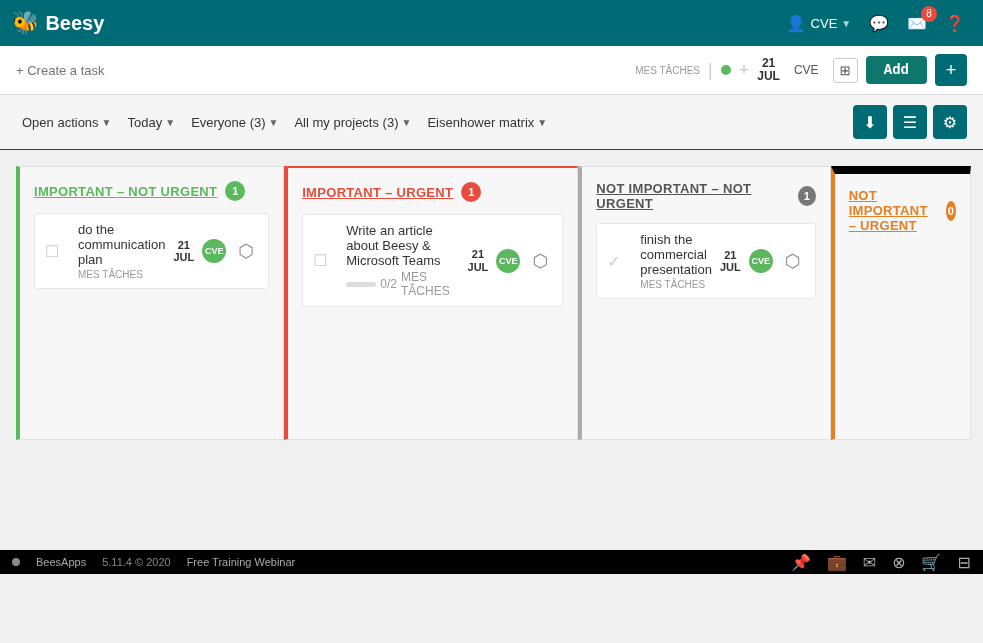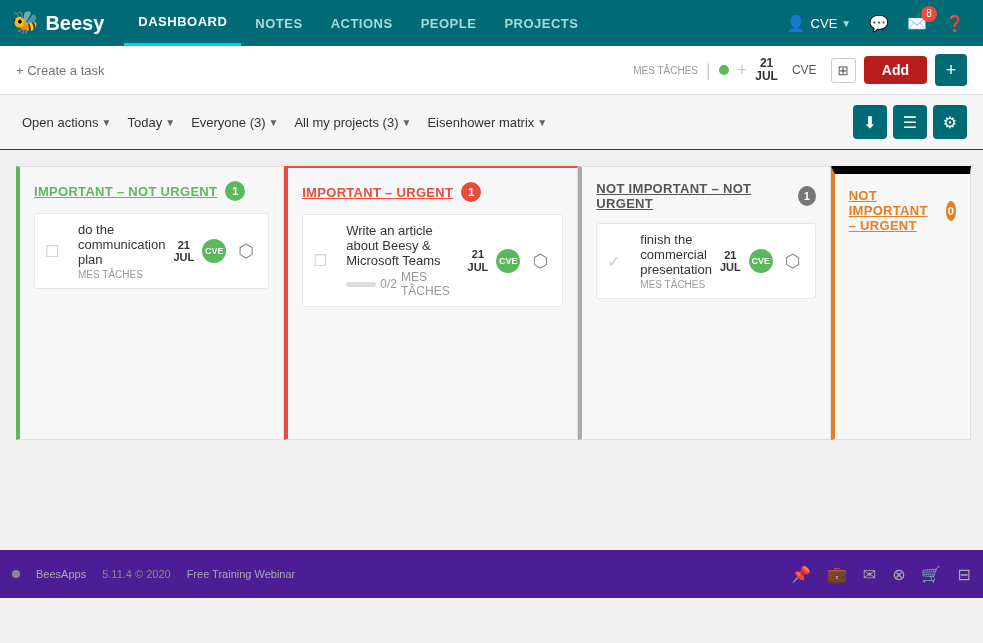--- a/index.html
+++ b/index.html
@@ -69,23 +69,23 @@
       line-height: 1.1;
     }
     .toolbar-cve {
       font-size: 12px; color: #555; padding: 2px 6px;
     }
     .toolbar-grid-btn {
       background: none; border: 1px solid #ccc; padding: 4px 6px;
       cursor: pointer; border-radius: 3px; color: #555;
     }
     .toolbar-add-btn {
-      background: #b91c1c; color: white; border: none;
+      background: #0f766e; color: white; border: none;
       padding: 6px 18px; border-radius: 4px; cursor: pointer;
-      font-size: 14px; font-weight: bold;
+      font-size: 14px; font-weight: bold; font-family: Liberation Mono, monospace;
     }
     .toolbar-plus-btn {
       background: #006b75; color: white; border: none;
       width: 32px; height: 32px; border-radius: 4px; cursor: pointer;
       font-size: 18px; display: flex; align-items: center; justify-content: center;
     }
     .mes-taches {
       font-size: 10px; color: #999; display: block; margin-top: 1px;
     }
 
@@ -190,22 +190,22 @@
       display: flex; align-items: center; justify-content: center;
       font-size: 9px; color: white; font-weight: bold;
     }
     .task-hex {
       width: 24px; height: 24px; color: #888; font-size: 18px;
       display: flex; align-items: center; justify-content: center;
     }
 
     
     .bottom-bar {
-      background: #4c1d95;
-      height: 48px;
+      background: #000000;
+      height: 24px;
       display: flex;
       align-items: center;
       padding: 0 12px;
       gap: 16px;
     }
     .bottom-logo { color: #aaa; font-size: 11px; display: flex; align-items: center; gap: 4px; }
     .bottom-version { color: #888; font-size: 11px; }
     .bottom-training { color: #aaa; font-size: 11px; }
     .bottom-right { margin-left: auto; display: flex; gap: 16px; align-items: center; }
     .bottom-icon { color: #aaa; font-size: 16px; cursor: pointer; }
@@ -214,27 +214,20 @@
     .dot-green { width: 10px; height: 10px; border-radius: 50%; background: #5cb85c; }
     .toolbar-left { display: flex; align-items: center; flex: 1; gap: 8px; }
   </style>
 </head>
 <body>
 
 <nav class="top-nav">
   <div class="nav-logo">
     <span style="font-size:22px;">🐝</span>
     <span class="nav-logo-text">Beesy</span>
-  </div>
-  <div class="nav-links">
-    <a class="nav-link active">DASHBOARD</a>
-    <a class="nav-link">NOTES</a>
-    <a class="nav-link">ACTIONS</a>
-    <a class="nav-link">PEOPLE</a>
-    <a class="nav-link">PROJECTS</a>
   </div>
   <div class="nav-right">
     <button class="nav-btn">
       <span>👤</span>
       <span class="nav-user">CVE</span>
       <span style="font-size:10px;">▼</span>
     </button>
     <button class="nav-btn">
       <span>💬</span>
     </button>

